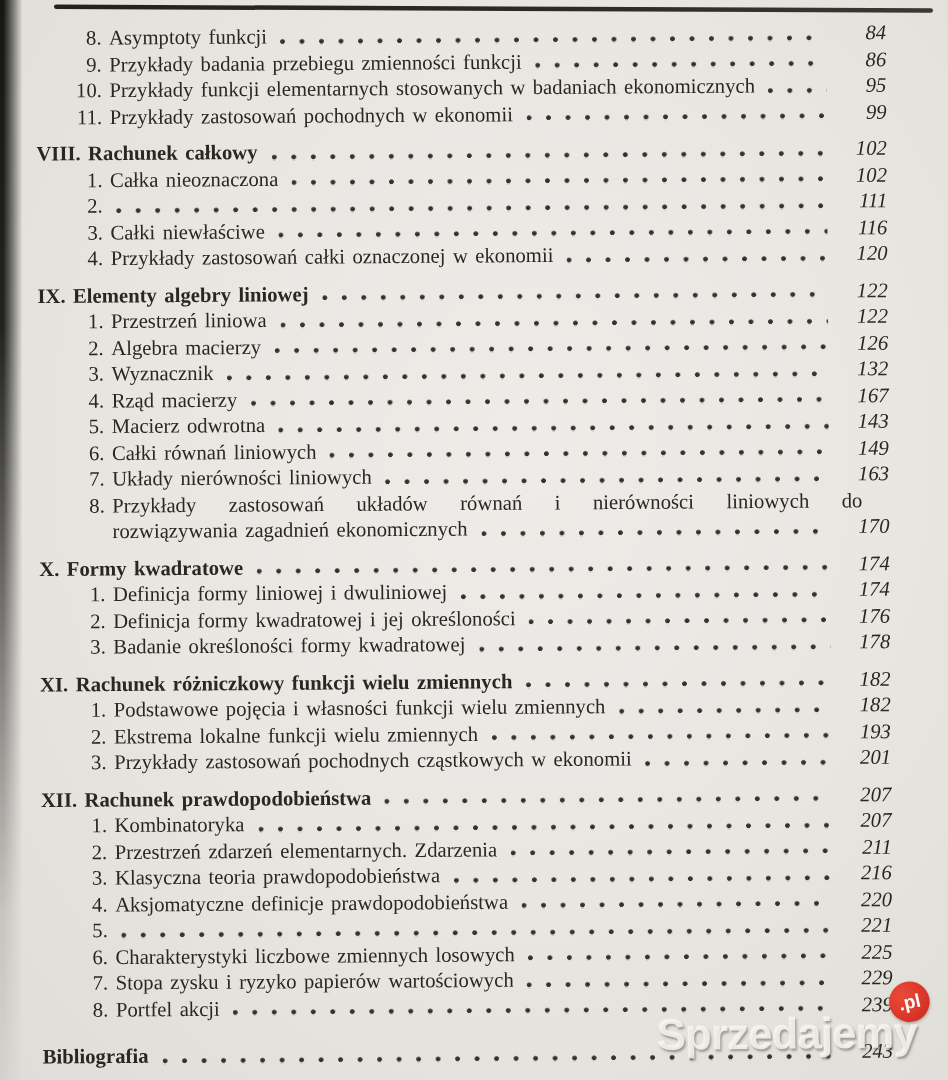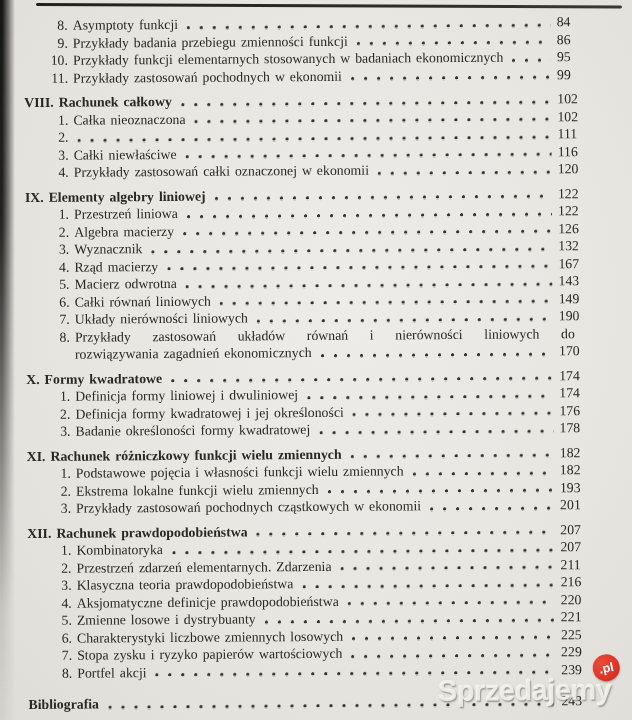--- a/index.html
+++ b/index.html
@@ -46,21 +46,21 @@
     word-spacing:1.5px;
   }
   .row.chapter .title{margin-left:0;font-weight:700;}
   .leader{
     flex:1 1 30px;min-width:0;height:4px;align-self:flex-end;
     margin:0 6px 4px 9px;
     background-image:radial-gradient(circle at 1.6px 1.8px,#35322c 1.35px,rgba(0,0,0,0) 1.8px);
     background-size:13px 4px;background-repeat:repeat-x;
   }
   .page{
-    flex:0 0 34px;width:34px;text-align:left;
+    flex:0 0 34px;width:34px;text-align:right;font-style:italic;
   }
   .row.justify .title{
     flex:1 1 auto;text-align:justify;text-align-last:justify;
     white-space:normal;margin-right:18px;
   }
   
   .watermark{
     position:absolute;left:438px;top:672px;width:190px;height:44px;z-index:5;
     transform:rotate(-0.5deg);
   }
@@ -178,21 +178,21 @@
       <div class="row">
     <span class="num">6.</span>
     <span class="title">Całki równań liniowych</span>
     <span class="leader"></span>
     <span class="page">149</span>
   </div>
       <div class="row">
     <span class="num">7.</span>
     <span class="title">Układy nierówności liniowych</span>
     <span class="leader"></span>
-    <span class="page">190</span>
+    <span class="page">163</span>
   </div>
       <div class="row justify">
     <span class="num">8.</span>
     <span class="title">Przykłady zastosowań układów równań i nierówności liniowych do</span>
 
   </div>
       <div class="row">
     <span class="num"></span>
     <span class="title">rozwiązywania zagadnień ekonomicznych</span>
     <span class="leader"></span>
@@ -271,21 +271,20 @@
     <span class="page">216</span>
   </div>
       <div class="row">
     <span class="num">4.</span>
     <span class="title">Aksjomatyczne definicje prawdopodobieństwa</span>
     <span class="leader"></span>
     <span class="page">220</span>
   </div>
       <div class="row">
     <span class="num">5.</span>
-    <span class="title">Zmienne losowe i dystrybuanty</span>
     <span class="leader"></span>
     <span class="page">221</span>
   </div>
       <div class="row">
     <span class="num">6.</span>
     <span class="title">Charakterystyki liczbowe zmiennych losowych</span>
     <span class="leader"></span>
     <span class="page">225</span>
   </div>
       <div class="row">

